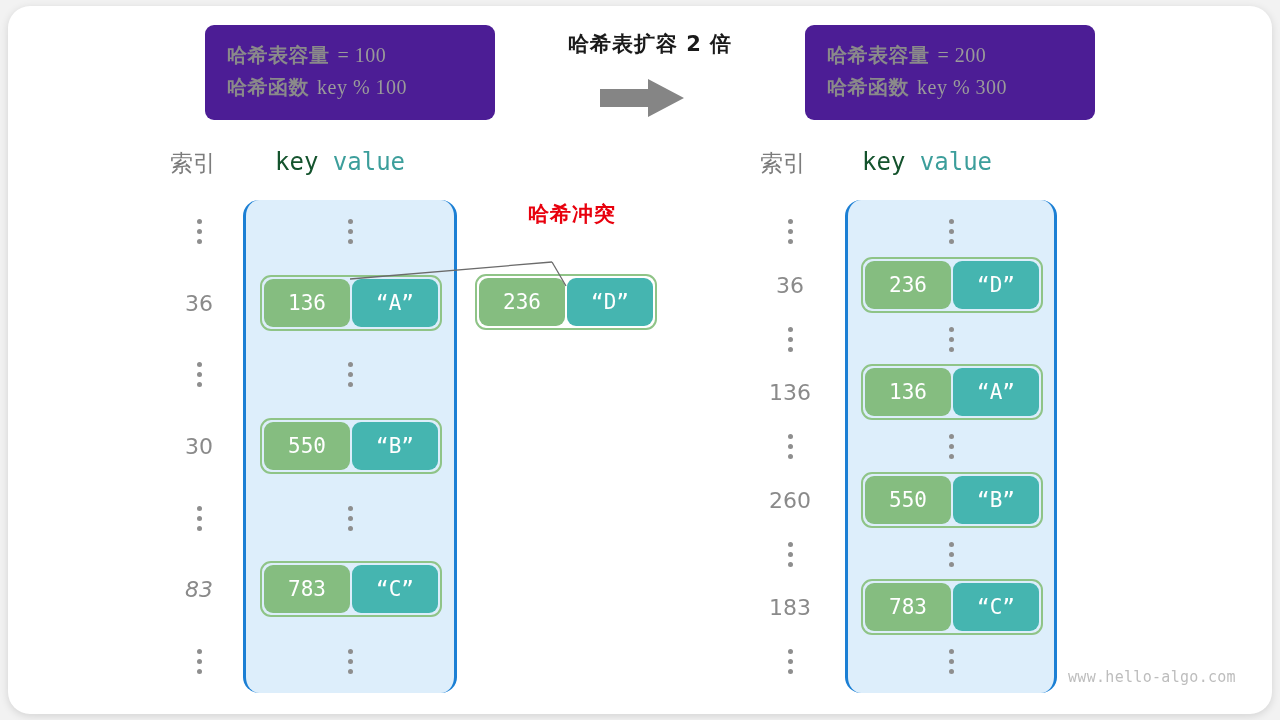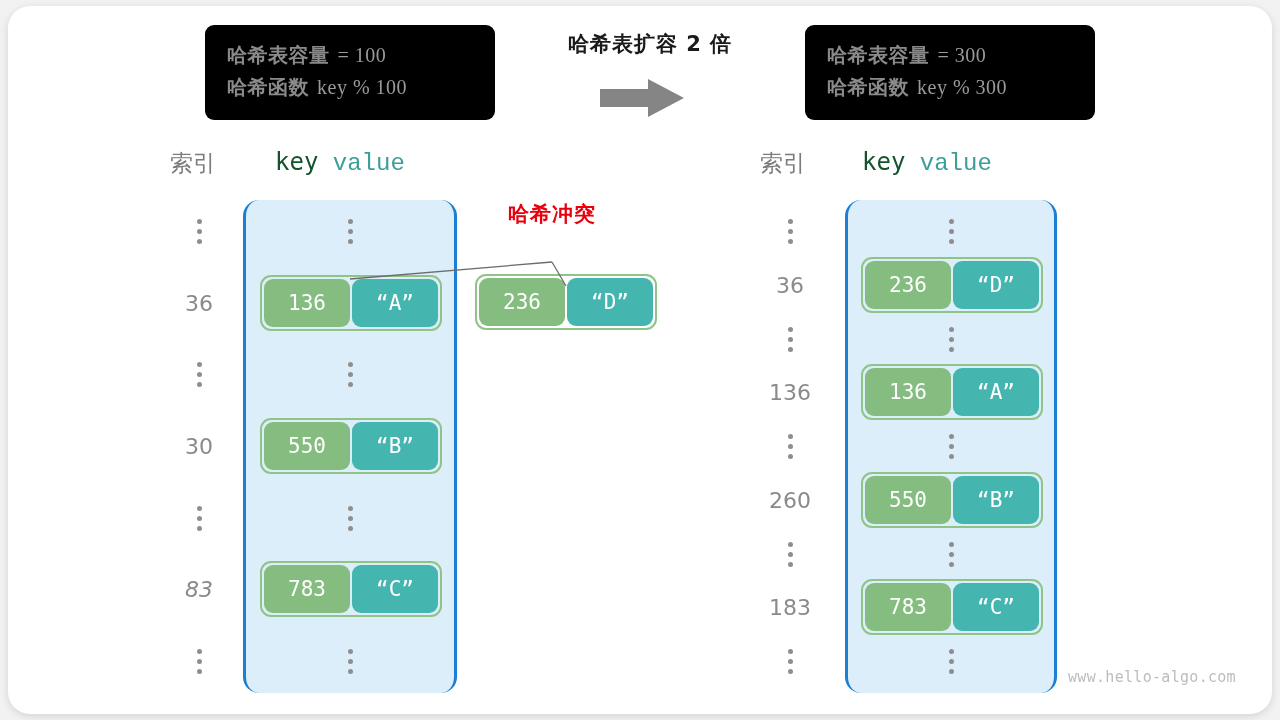--- a/index.html
+++ b/index.html
@@ -29,21 +29,21 @@
     width: 1264px;
     height: 708px;
     background: #ffffff;
     border-radius: 22px;
     box-shadow: 0 2px 8px rgba(0,0,0,0.13);
   }
 
   
   .info-box {
     position: absolute;
-    background: #000000;
+    background: #4c1d95;
     border-radius: 9px;
     padding: 14px 22px 16px 22px;
     box-sizing: border-box;
   }
   .info-line {
     display: flex;
     align-items: baseline;
     white-space: pre;
     line-height: 1.62;
   }
@@ -93,21 +93,21 @@
     font-family: "DejaVu Sans Mono", "Liberation Mono", monospace;
     font-size: 24px;
     white-space: pre;
   }
   .head-index {
     font-family: "DejaVu Sans", sans-serif;
     color: #7c7c7c;
     font-size: 23px;
   }
   .head-key   { color: #14532d; }
-  .head-value { color: #3c9e9b; font-family: Liberation Mono, monospace; }
+  .head-value { color: #3c9e9b; }
 
   #head-index-left  { left: 170px; top: 148px; }
   #head-kv-left     { left: 275px; top: 148px; }
   #head-index-right { left: 760px; top: 148px; }
   #head-kv-right    { left: 862px; top: 148px; }
 
   
   .idx {
     position: absolute;
     width: 80px;
@@ -175,21 +175,21 @@
     background: #45b5b0;
     border-radius: 9px;
     width: 86px;
     height: 48px;
     margin-left: 2px;
   }
 
   
   #collision-label {
     position: absolute;
-    left: 482px;
+    left: 502px;
     top: 200px;
     width: 140px;
     text-align: center;
     font-family: "DejaVu Sans", sans-serif;
     font-weight: bold;
     font-size: 21px;
     color: #e8000d;
     letter-spacing: 1px;
     white-space: pre;
   }
@@ -230,21 +230,21 @@
   </div>
 
   <div id="expand-title">哈希表扩容 2 倍</div>
   <svg id="expand-arrow" viewBox="0 0 84 40">
     <path d="M0 11 L48 11 L48 1 L84 20 L48 39 L48 29 L0 29 Z" fill="#858585"></path>
   </svg>
 
   <div class="info-box" id="info-right">
     <div class="info-line">
       <span class="info-label">哈希表容量</span>
-      <span class="info-value">= 300</span>
+      <span class="info-value">= 200</span>
     </div>
     <div class="info-line">
       <span class="info-label">哈希函数</span>
       <span class="info-value">key % 300</span>
     </div>
   </div>
 
   <div class="col-head head-index" id="head-index-left">索引</div>
   <div class="col-head" id="head-kv-left"><span class="head-key">key</span><span> </span><span class="head-value">value</span></div>
 

